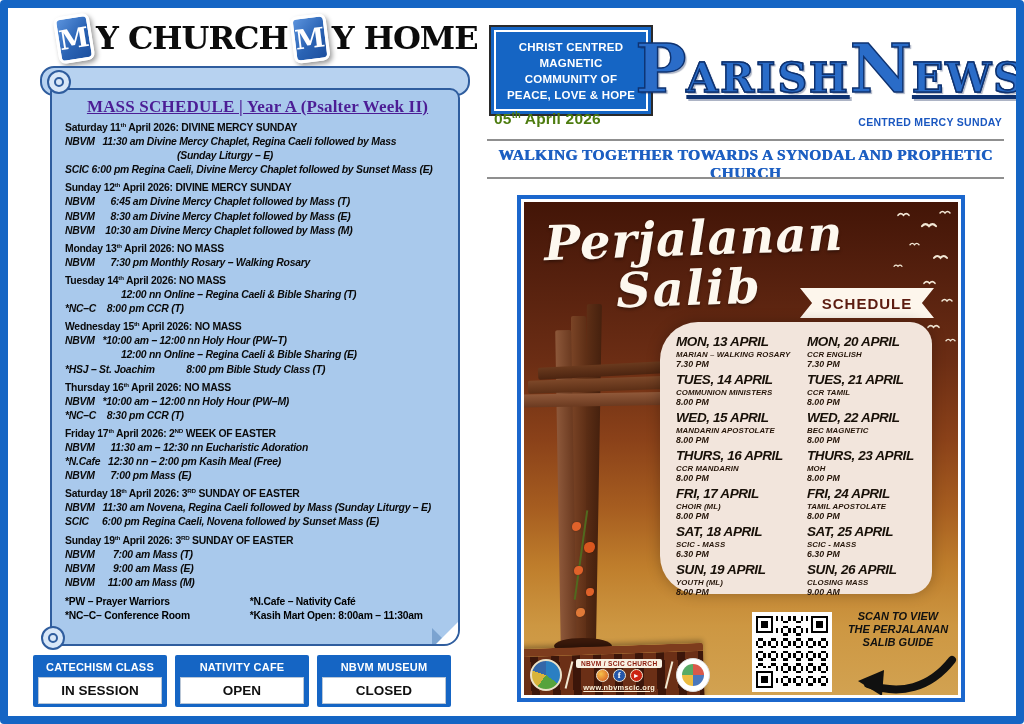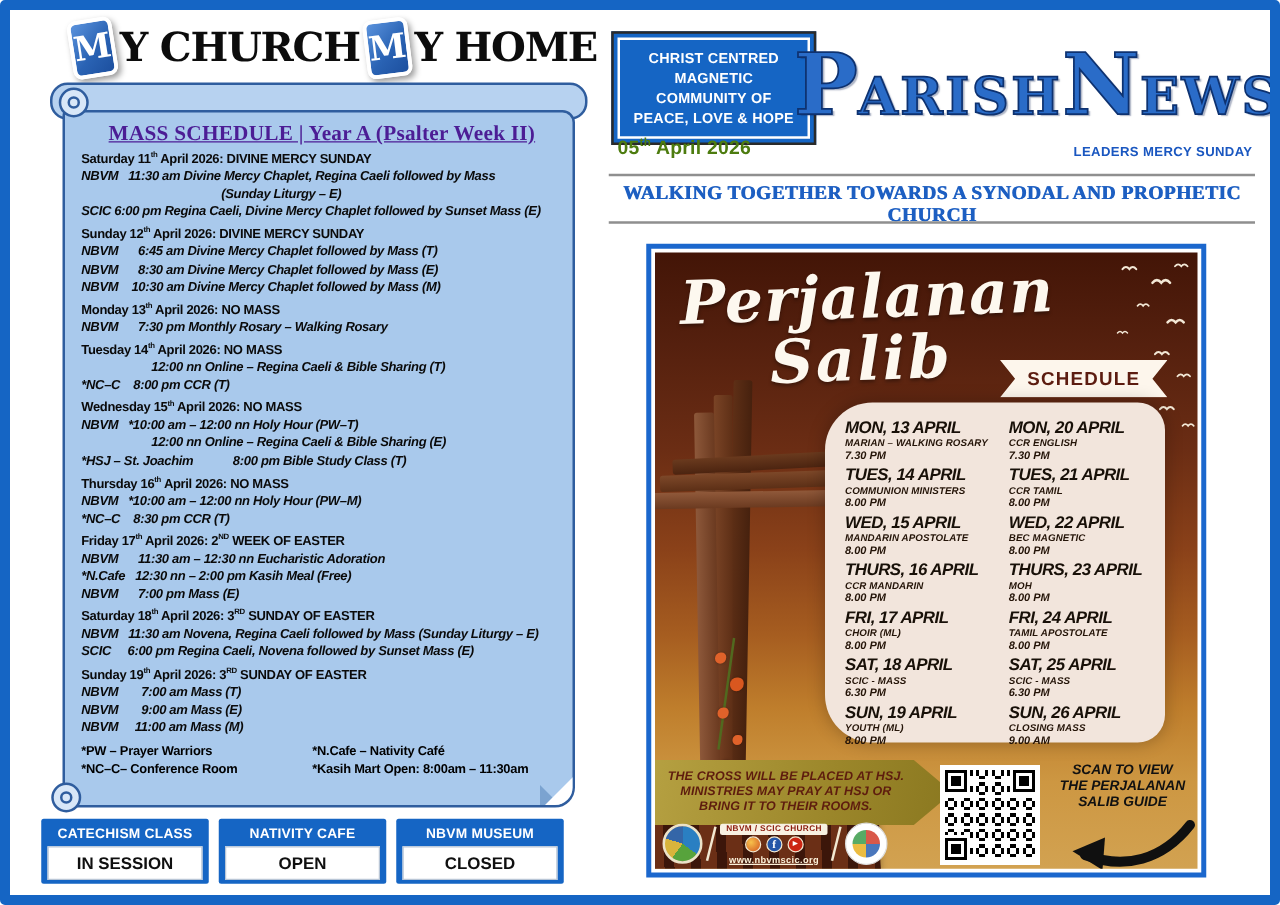--- a/index.html
+++ b/index.html
@@ -40,21 +40,21 @@
   .status-label{color:#fff;font-size:11px;font-weight:bold;text-align:center;height:18px;line-height:18px;letter-spacing:0.2px;}
   .status-value{background:#fff;border:1px solid #b9c6d6;margin:1px 5px 0 5px;height:25px;line-height:25px;text-align:center;font-weight:bold;font-size:13.5px;color:#101010;}
 
   
   .motto-box{position:absolute;left:489px;top:25px;width:164px;height:91px;background:#1565c4;border:2px solid #2a2a2a;box-sizing:border-box;}
   .motto-inner{position:absolute;inset:3px;border:2px solid #fff;display:flex;flex-direction:column;justify-content:center;
     text-align:center;color:#fff;font-weight:bold;font-size:11.5px;line-height:16px;letter-spacing:0.2px;}
   .parish-title{position:absolute;left:652px;top:28px;width:356px;height:88px;display:flex;align-items:baseline;justify-content:center;
     font-family:"DejaVu Serif",serif;font-weight:bold;color:#2a6cc8;-webkit-text-stroke:1.4px #0e3270;text-shadow:2px 2px 1px rgba(20,40,90,.35);}
   .parish-title .cap{font-size:68px;line-height:80px;}
-  .parish-title .small{font-size:41px;letter-spacing:2px;}
+  .parish-title .small{font-size:41px;letter-spacing:2px;text-decoration:underline;}
   .parish-title .gap{width:12px;}
   .issue-date{position:absolute;left:494px;top:110px;font-size:15.5px;font-weight:bold;color:#4d7c0f;letter-spacing:0.2px;}
   .edition{position:absolute;right:22px;top:116px;font-size:10.5px;font-weight:bold;color:#1a57c0;letter-spacing:0.3px;}
   .rule{position:absolute;left:487px;right:20px;height:2px;background:#8f8f8f;}
   .rule.r1{top:139px;} .rule.r2{top:177px;}
   .banner-line{position:absolute;left:487px;right:20px;top:146px;text-align:center;font-family:"Liberation Serif",serif;
     font-weight:bold;font-size:15.5px;color:#1d5fc2;letter-spacing:0.4px;text-shadow:0.6px 0 0 #1d5fc2;}
 
   
   .poster-frame{position:absolute;left:517px;top:195px;width:448px;height:507px;box-sizing:border-box;border:4px solid #1b67cd;background:#fff;padding:3px;}
@@ -198,21 +198,21 @@
   </div>
 </div>
 <div class="parish-title">
   <span class="cap">P</span>
     <span class="small">ARISH</span>
     <span class="gap"></span>
     <span class="cap">N</span>
     <span class="small">EWS</span>
 </div>
 <div class="issue-date">05<sup>th</sup> April 2026</div>
-<div class="edition">LEADERS MERCY SUNDAY</div>
+<div class="edition">CENTRED MERCY SUNDAY</div>
 <div class="rule r1"></div>
 <div class="banner-line">WALKING TOGETHER TOWARDS A SYNODAL AND PROPHETIC CHURCH</div>
 <div class="rule r2"></div>
 
 <div class="poster-frame">
   <div class="poster-art">
     <svg class="birds" width="150" height="150" viewBox="0 0 150 150">
       <g stroke="#f3e8d6" stroke-width="3" fill="none" stroke-linecap="round">
         <path d="M0 6 Q5 0 10 6 Q15 0 20 6" transform="translate(92,6) scale(0.55)"></path>
         <path d="M0 6 Q5 0 10 6 Q15 0 20 6" transform="translate(116,16) scale(0.7)"></path>
@@ -318,27 +318,20 @@
             <div class="s-time">6.30 PM</div>
           </div>
           <div class="s-cell">
             <div class="s-day">SUN, 26 APRIL</div>
             <div class="s-detail">CLOSING MASS</div>
             <div class="s-time">9.00 AM</div>
           </div>
         </div>
     </div>
 
-    <div class="note-arrow">
-      <div class="note-text">
-        <div>THE CROSS WILL BE PLACED AT HSJ.</div>
-        <div>MINISTRIES MAY PRAY AT HSJ OR</div>
-        <div>BRING IT TO THEIR ROOMS.</div>
-      </div>
-    </div>
 
     <div class="logos-row">
       <div class="church-logo"></div>
       <div class="logo-sep"></div>
       <div class="logo-center">
         <div class="church-label">NBVM / SCIC CHURCH</div>
         <div class="social-row">
           <div class="soc ig"></div>
           <div class="soc fb">f</div>
           <div class="soc yt">►</div>

